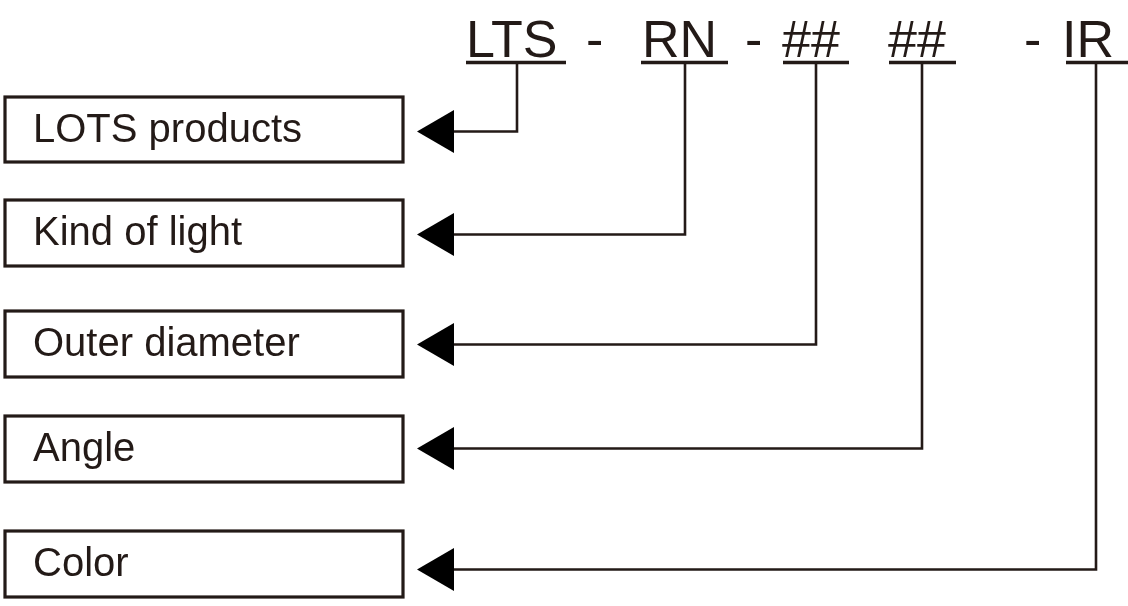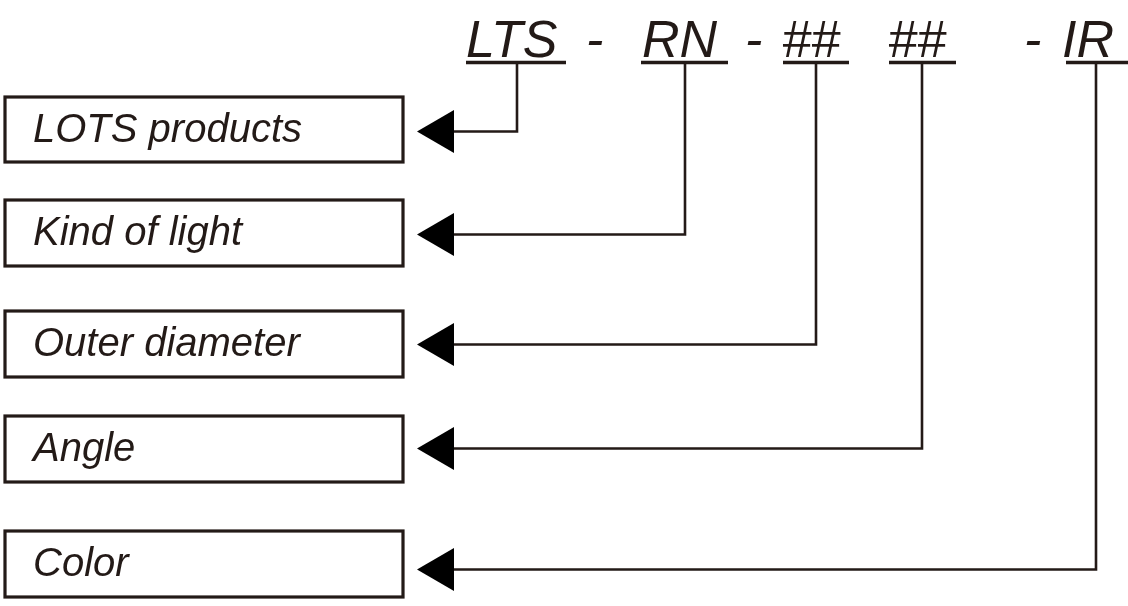--- a/index.html
+++ b/index.html
@@ -11,21 +11,20 @@
     width: 1128px;
     height: 606px;
     overflow: hidden;
     font-family: "Liberation Sans", sans-serif;
   }
   #diagram-root {
     position: relative;
     width: 1128px;
     height: 606px;
     background: #ffffff;
-    font-style: italic;
   }
   svg.diagram-canvas {
     position: absolute;
     left: 0;
     top: 0;
     width: 1128px;
     height: 606px;
     display: block;
   }
   .pn-seg-text {

